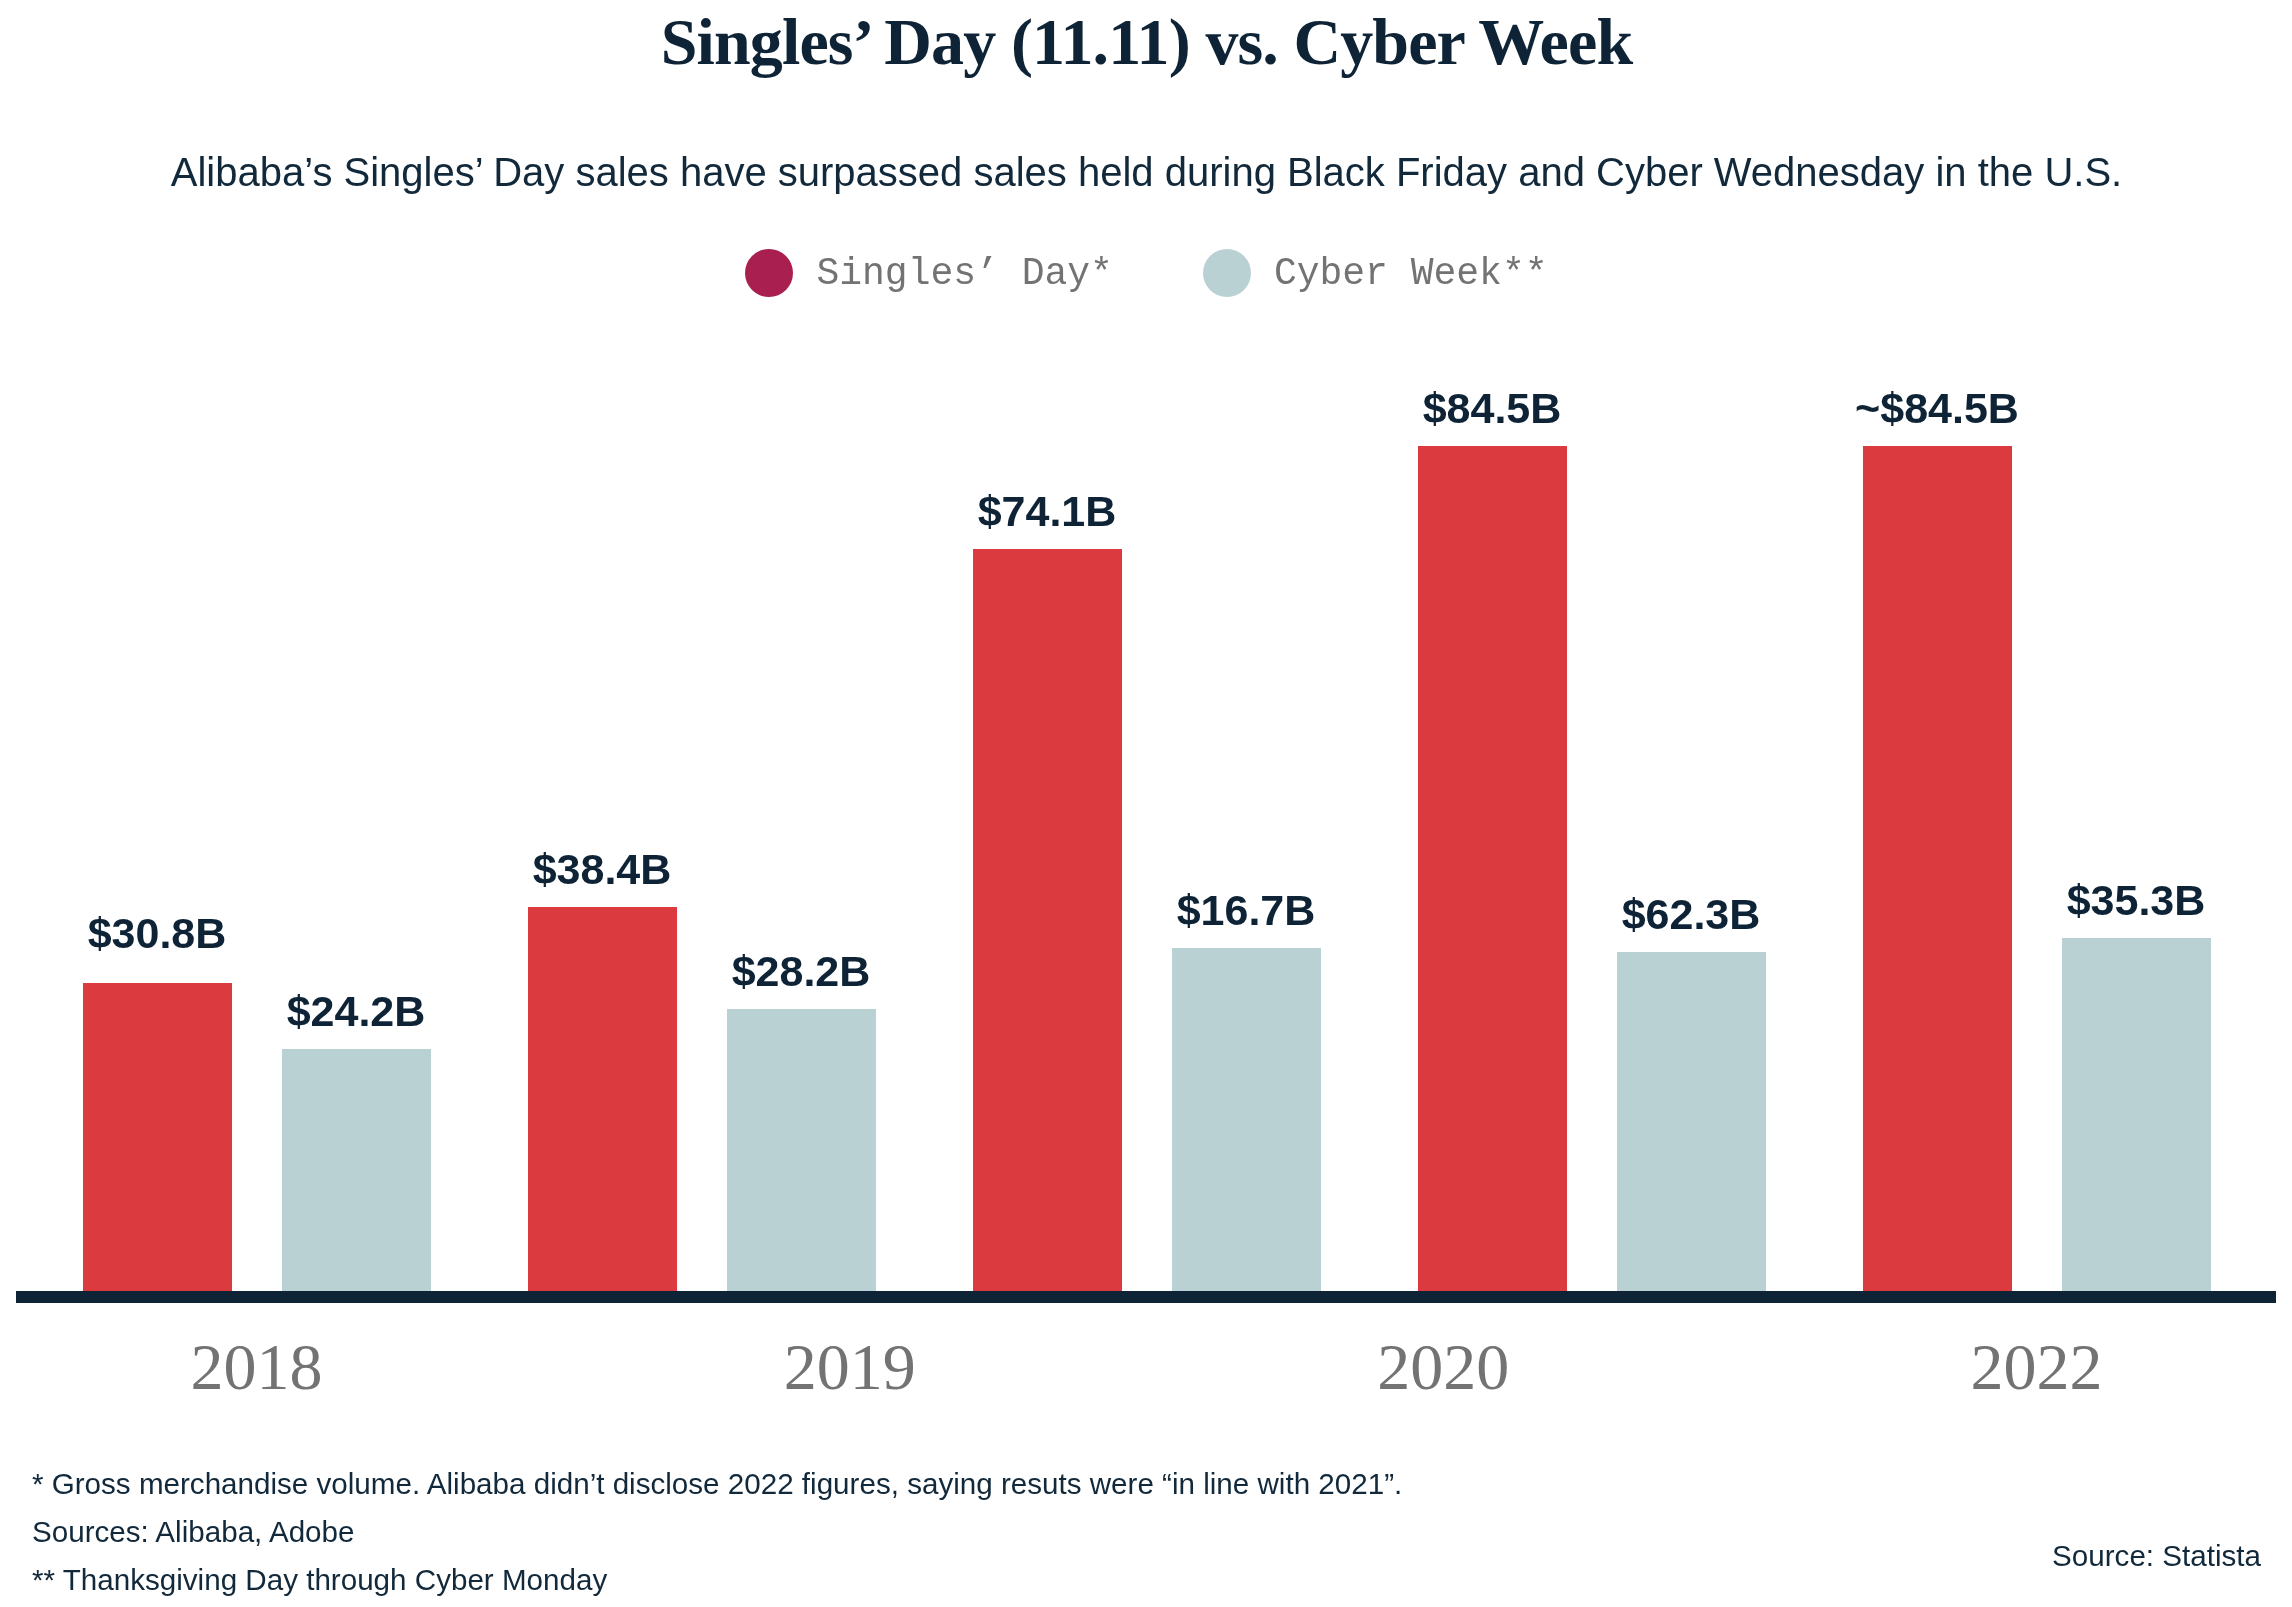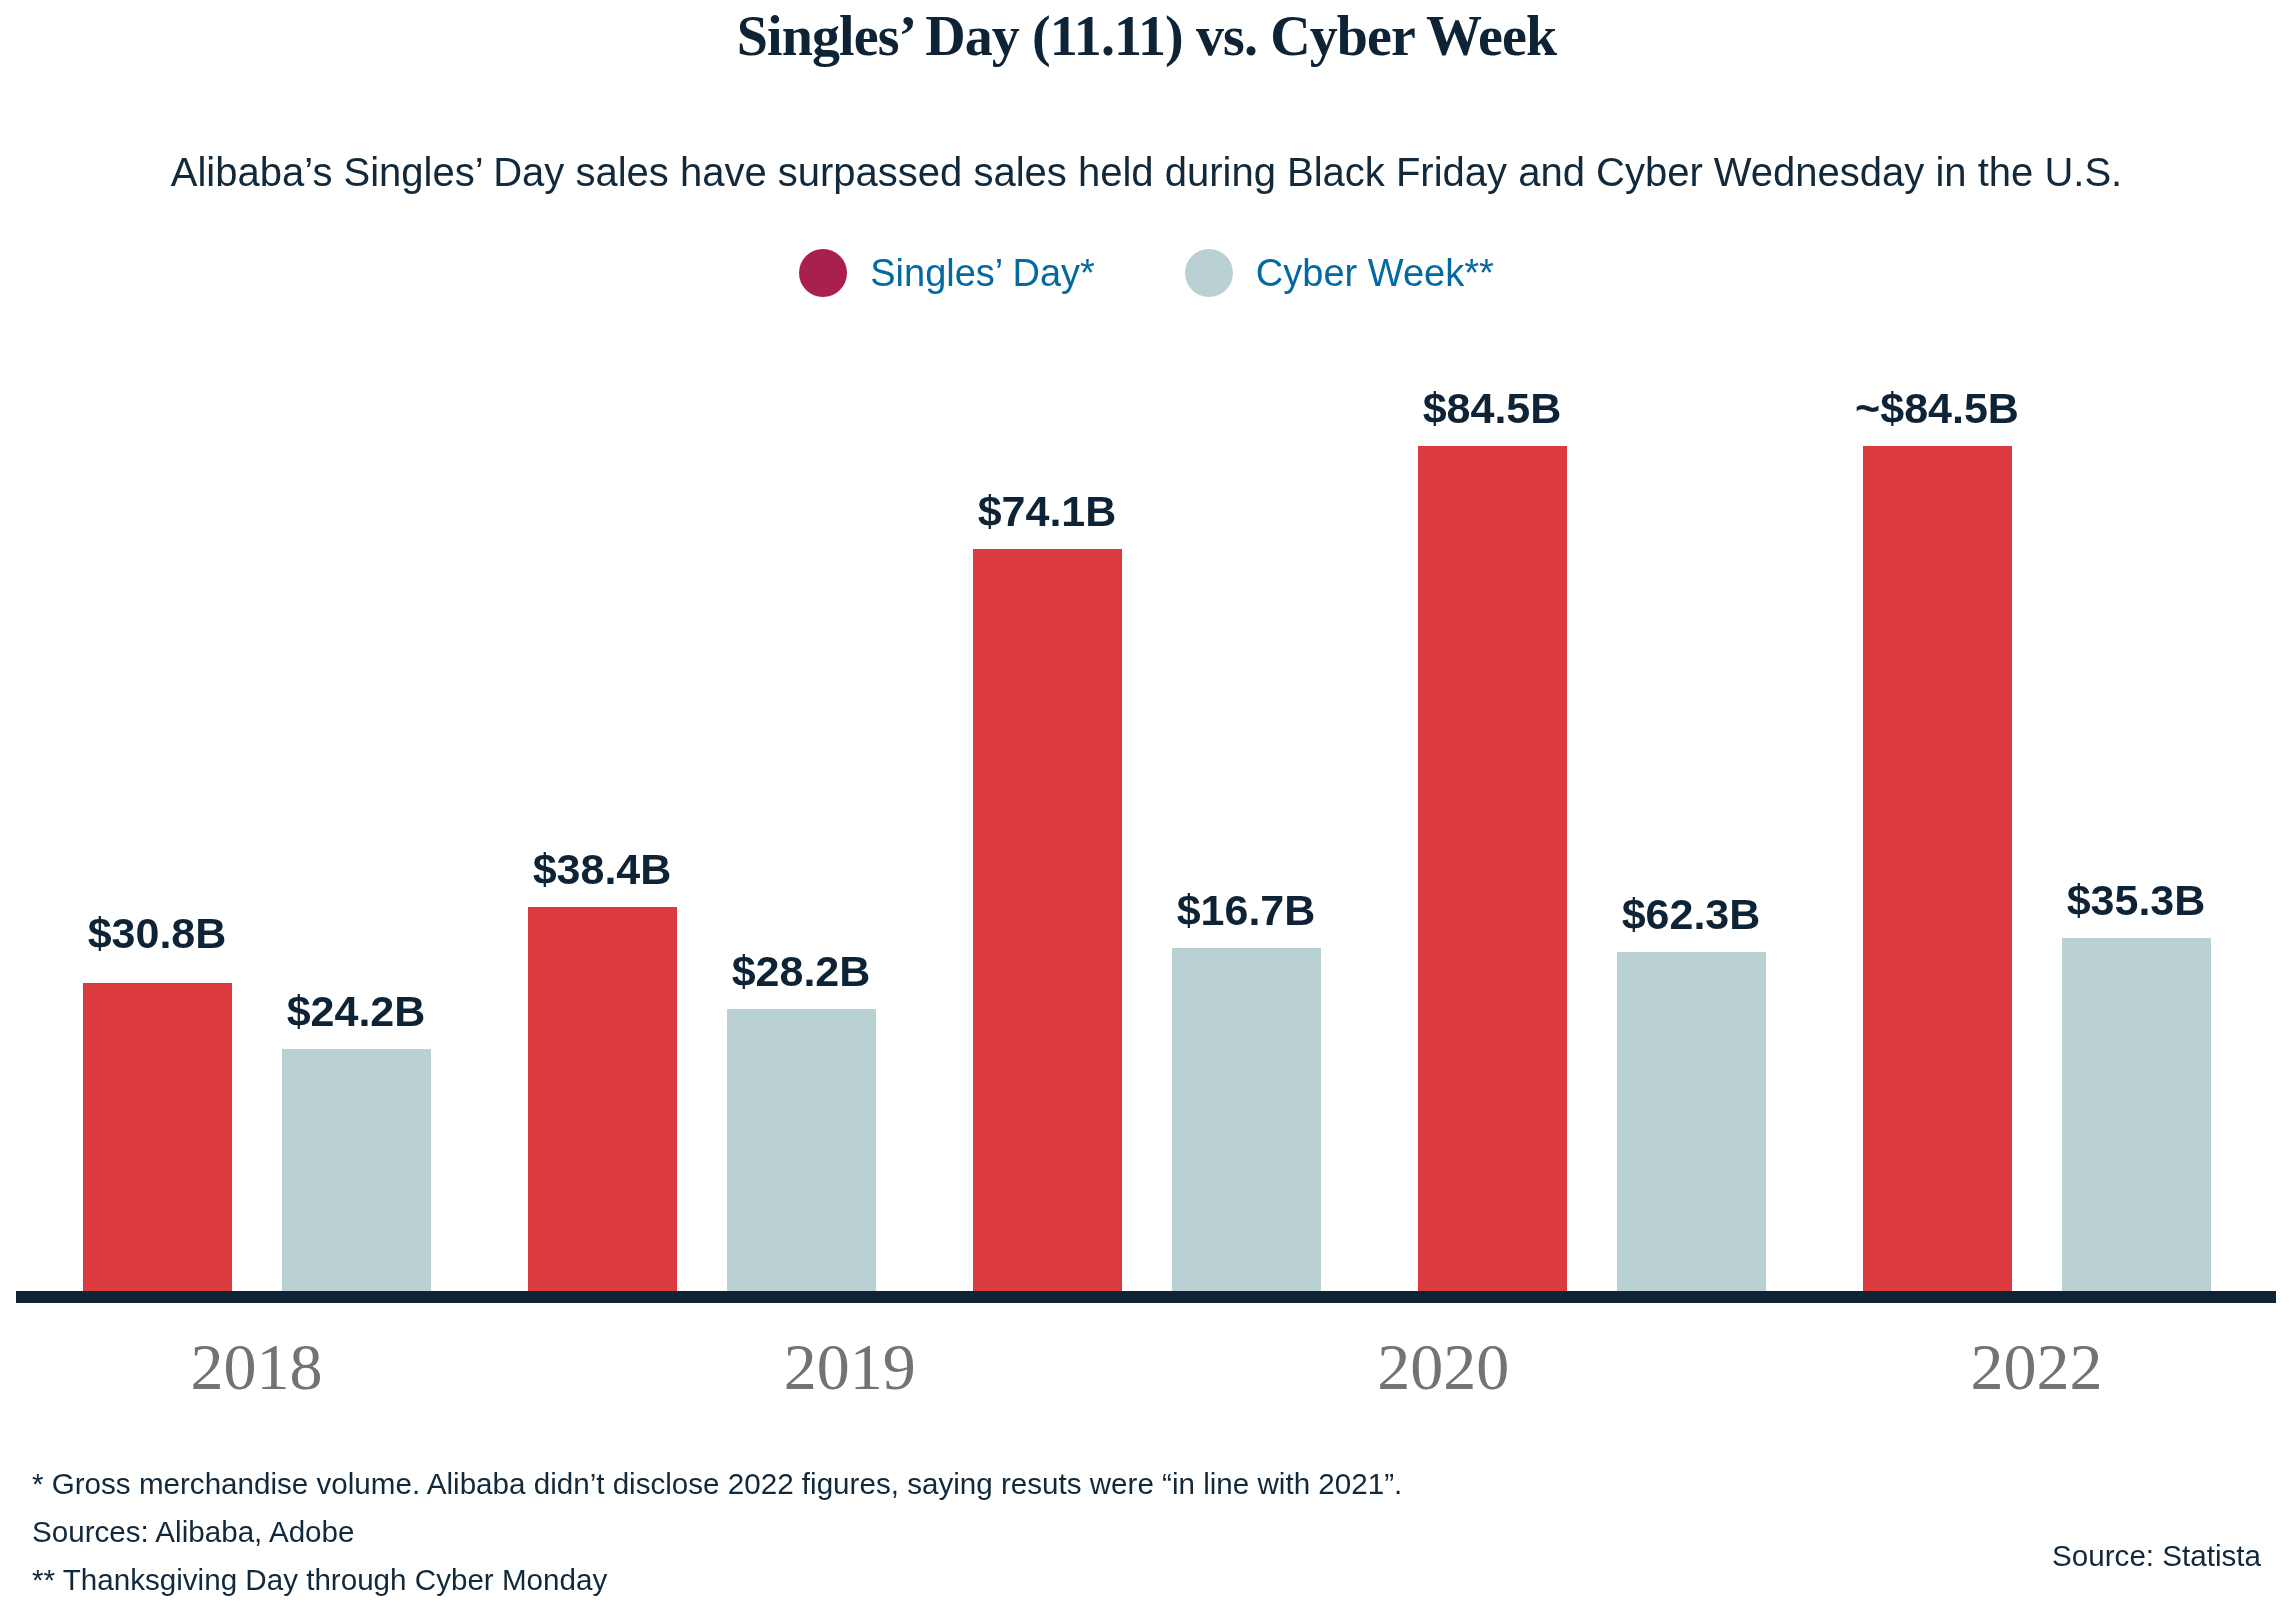--- a/index.html
+++ b/index.html
@@ -12,21 +12,21 @@
     position:relative;
   }
   .page{position:relative;width:2293px;height:1608px;box-sizing:border-box;}
 
   
   .title{
     position:absolute;top:7.2px;left:0;width:2293px;
     text-align:center;
     font-family:"Liberation Serif", serif;
     font-weight:bold;
-    font-size:56px;
+    font-size:66px;
     letter-spacing:-0.9px;
     color:#0E2436;
     line-height:1.05;
     white-space:nowrap;
   }
   .subtitle{
     position:absolute;top:150px;left:0;width:2293px;
     text-align:center;
     font-family:"Liberation Sans", sans-serif;
     font-size:40px;
@@ -39,22 +39,22 @@
   .legend{
     position:absolute;top:249px;left:0;width:2293px;
     display:flex;justify-content:center;align-items:center;
     gap:90px;
   }
   .legend-item{display:flex;align-items:center;gap:23px;}
   .legend-dot{width:48px;height:48px;border-radius:50%;display:block;}
   .legend-dot.sd{background:#A81F50;}
   .legend-dot.cw{background:#BAD1D3;}
   .legend-label{
-    font-family:Liberation Sans, sans-serif;
-    font-size:38px;color:#0369a1;white-space:nowrap;
+    font-family:Liberation Mono, monospace;
+    font-size:38px;color:#737373;white-space:nowrap;
   }
 
   
   .plot{
     position:absolute;
     left:0;top:340px;
     width:2293px;height:963px;
   }
   .axis-line{
     position:absolute;left:16px;bottom:0;width:2260px;height:12.5px;

